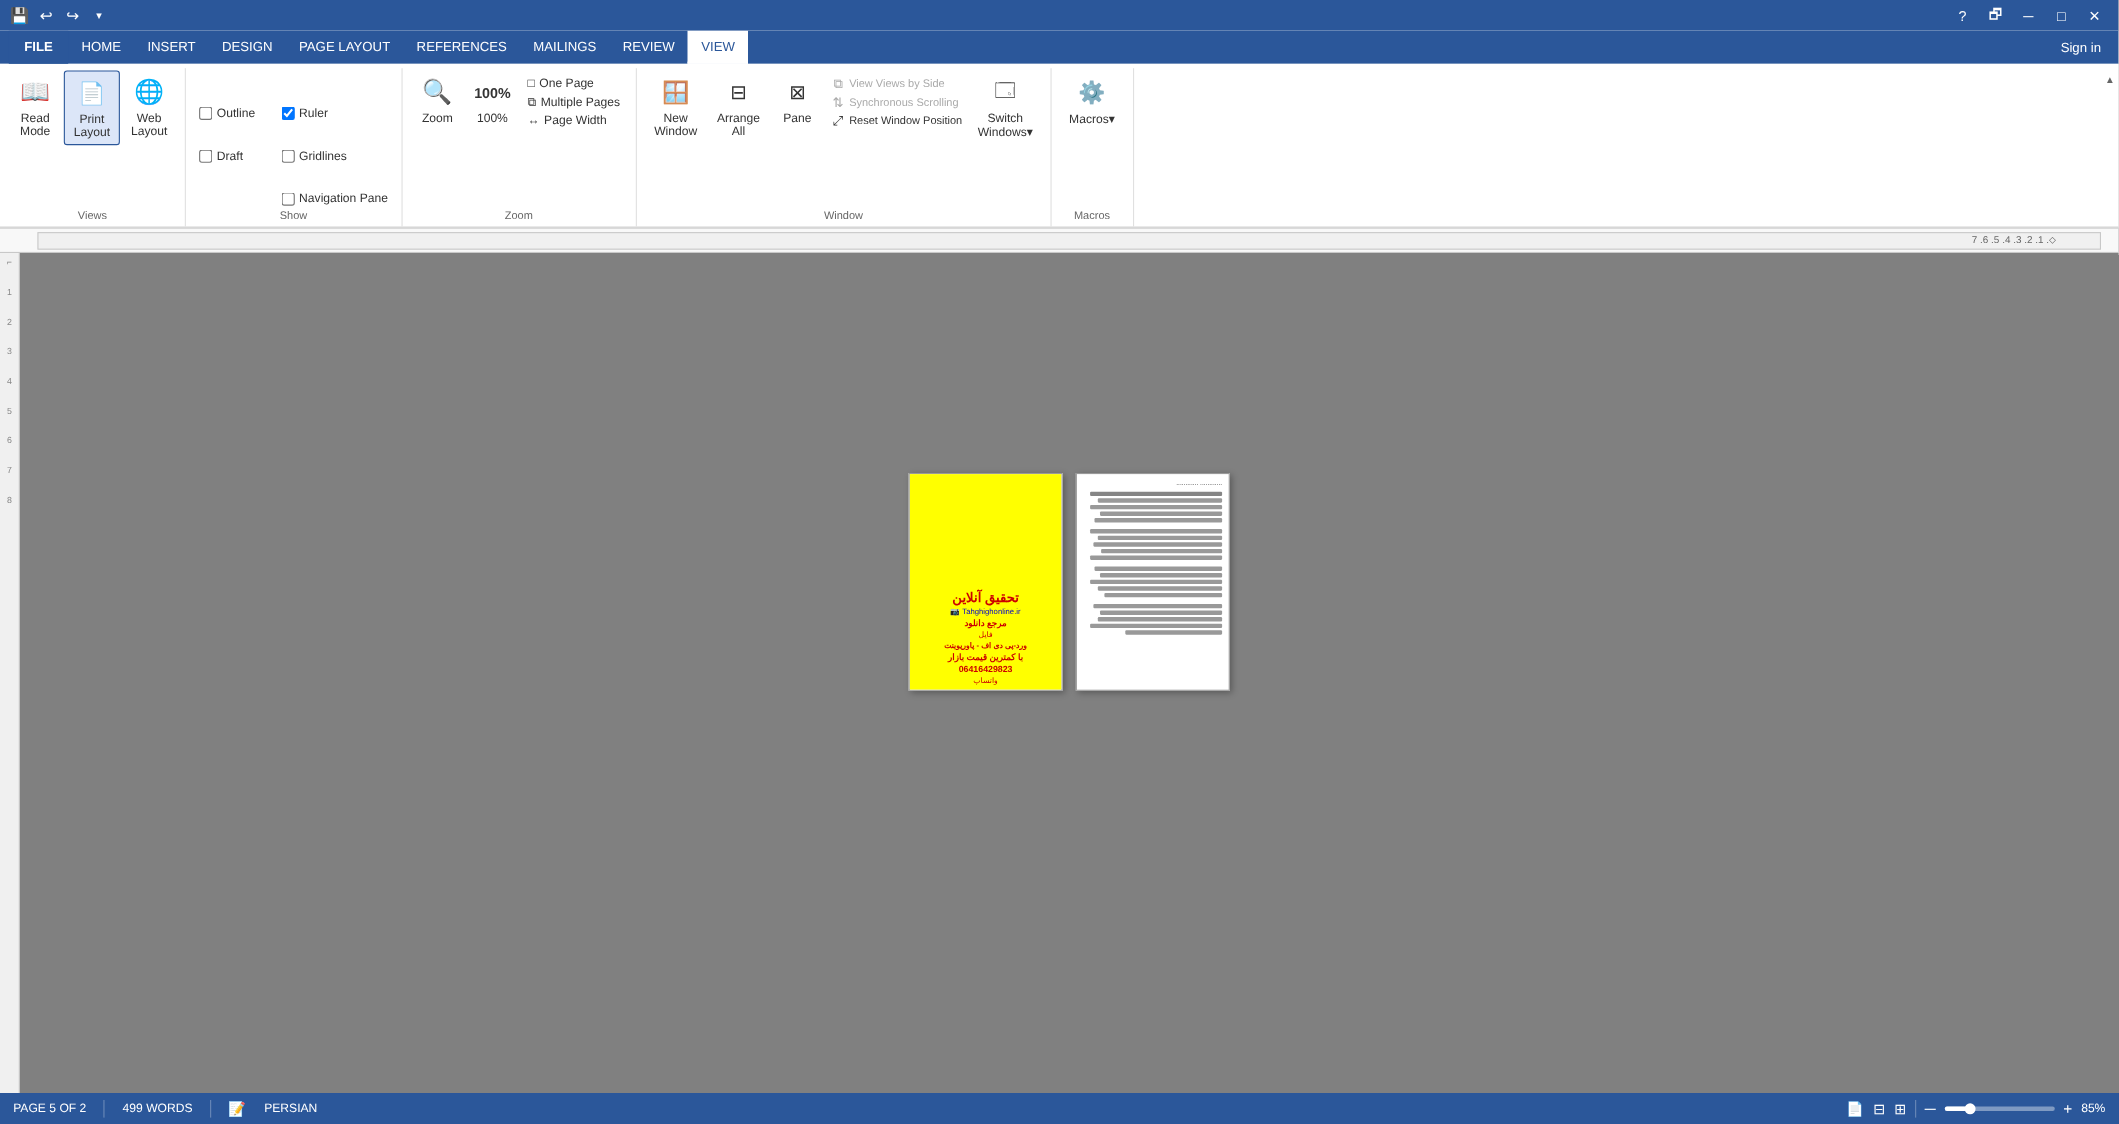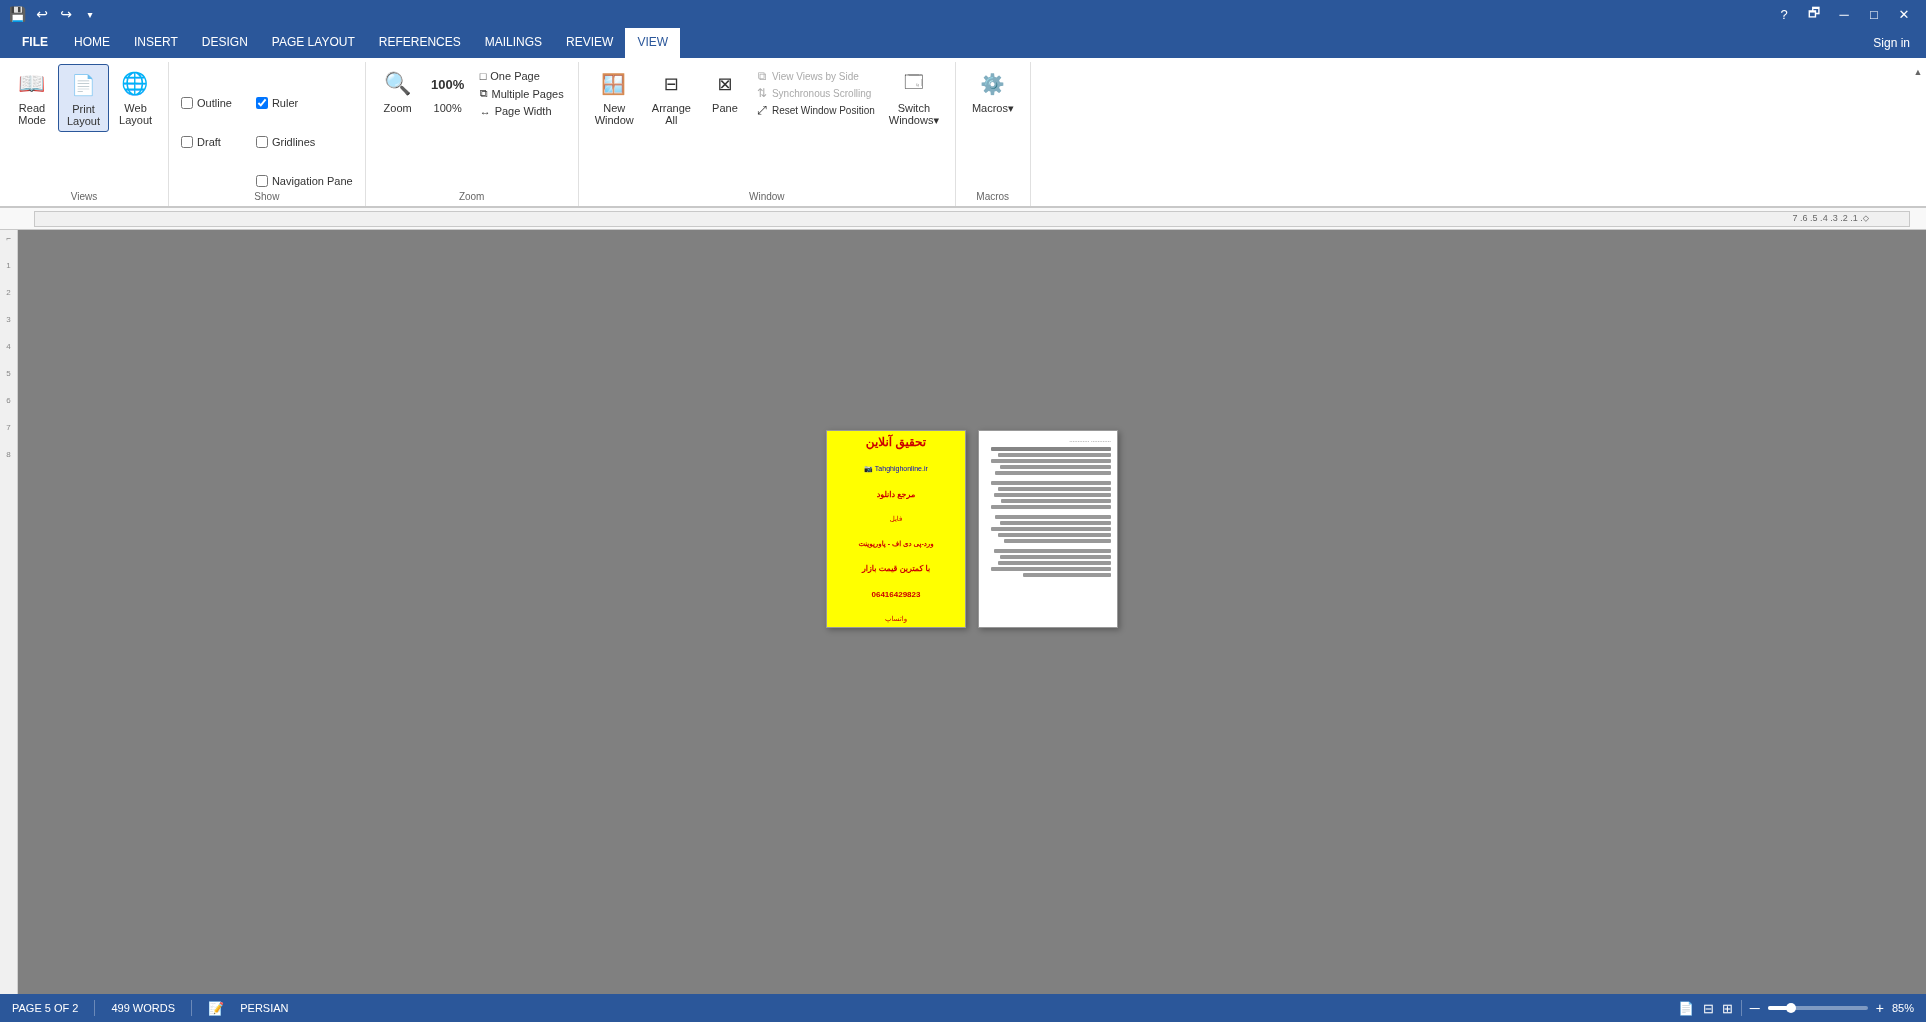--- a/index.html
+++ b/index.html
@@ -536,21 +536,21 @@
     <span>5</span>
     <span>6</span>
     <span>7</span>
     <span>8</span>
   </div>
 
   <div id="doc-area">
     <div class="pages-container">
 
       <div class="page">
-        <div class="page-yellow" style="height:100%;display:flex;flex-direction:column;align-items:center;justify-content:space-between;gap:2px;">
+        <div class="page-yellow" style="height:100%;display:flex;flex-direction:column;align-items:center;justify-content:flex-end;gap:2px;">
           <div style="font-size:12px;font-weight:bold;color:#cc0000;direction:rtl;text-align:center;">تحقیق آنلاین</div>
           <div style="font-size:7px;color:#0000cc;direction:rtl;text-align:center;">Tahghighonline.ir 📷</div>
           <div style="font-size:8px;color:#cc0000;font-weight:bold;direction:rtl;text-align:center;">مرجع دانلود</div>
           <div style="font-size:7px;color:#cc0000;direction:rtl;text-align:center;">فایل</div>
           <div style="font-size:7px;color:#cc0000;font-weight:bold;direction:rtl;text-align:center;">ورد-پی دی اف - پاورپوینت</div>
           <div style="font-size:8px;color:#cc0000;font-weight:bold;direction:rtl;text-align:center;">با کمترین قیمت بازار</div>
           <div style="font-size:8px;color:#cc0000;font-weight:bold;text-align:center;">06416429823</div>
           <div style="font-size:7px;color:#cc0000;direction:rtl;text-align:center;">واتساپ</div>
         </div>
       </div>

